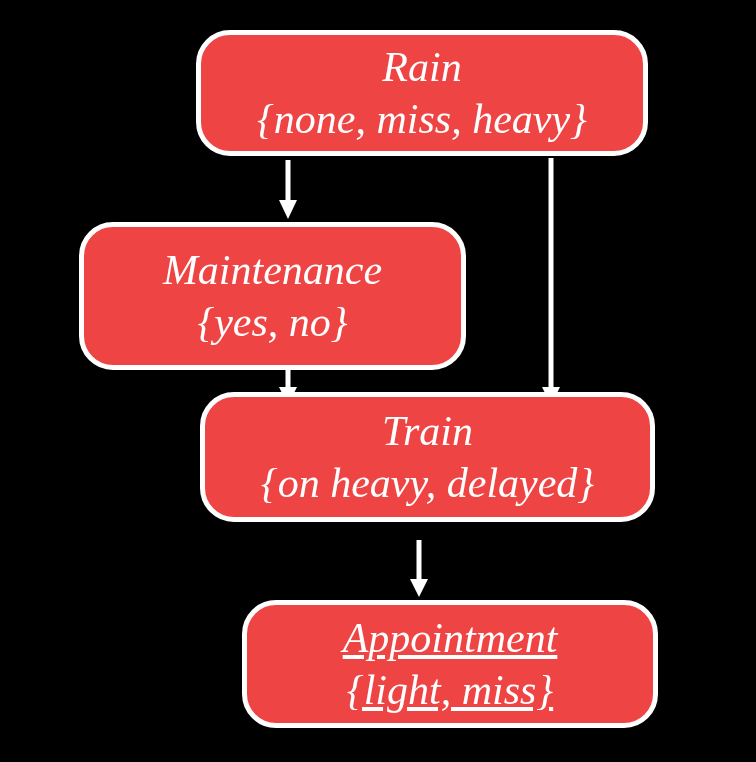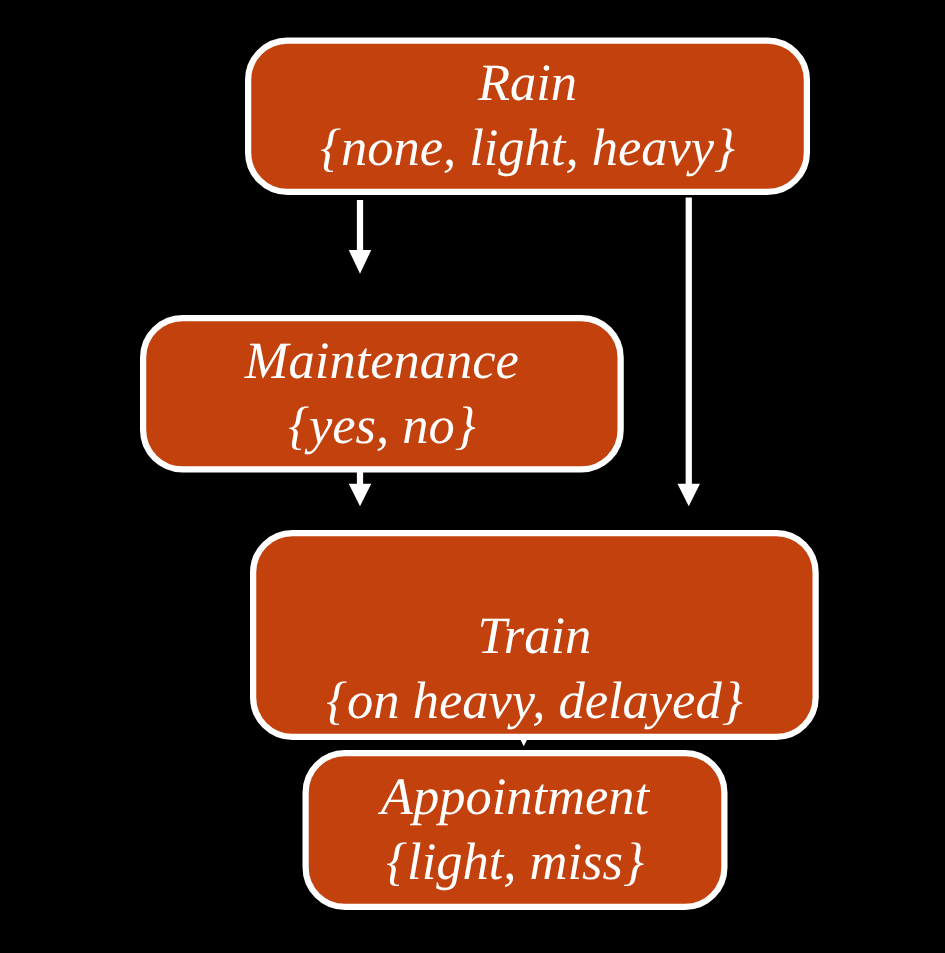--- a/index.html
+++ b/index.html
@@ -13,35 +13,35 @@
     height: 762px;
     background: #000000;
     overflow: hidden;
     font-family: "Liberation Serif", serif;
   }
   .node {
     position: absolute;
     box-sizing: border-box;
     border: 5px solid #ffffff;
     border-radius: 34px;
-    background: #c2410c;
+    background: #ef4444;
     color: #ffffff;
     display: flex;
     flex-direction: column;
     align-items: center;
     justify-content: center;
     text-align: center;
     font-style: italic;
     font-size: 42px;
     line-height: 1.24;
   }
   #node-rain        { left: 196px; top: 30px;  width: 452px; height: 126px; }
-  #node-maintenance { left: 112px;  top: 222px; width: 387px; height: 126px; margin-top: 30px; }
-  #node-train       { left: 200px; top: 424px; width: 455px; height: 168px; justify-content: flex-end; }
-  #node-appointment { left: 242px; top: 600px; width: 340px; height: 128px; }
+  #node-maintenance { left: 79px;  top: 222px; width: 387px; height: 148px; }
+  #node-train       { left: 200px; top: 392px; width: 455px; height: 130px; }
+  #node-appointment { left: 242px; top: 600px; width: 416px; height: 128px; text-decoration: underline; }
   .node-label, .node-values {
     display: block;
     white-space: nowrap;
   }
   #edges {
     position: absolute;
     left: 0;
     top: 0;
     width: 756px;
     height: 762px;
@@ -74,21 +74,21 @@
       <polygon points="279,387 297,387 288,405"></polygon>
     </g>
     <g>
       <line x1="419" y1="540" x2="419" y2="580"></line>
       <polygon points="410,579 428,579 419,597"></polygon>
     </g>
   </svg>
 
   <div class="node" id="node-rain">
     <span class="node-label">Rain</span>
-    <span class="node-values">{none, light, heavy}</span>
+    <span class="node-values">{none, miss, heavy}</span>
   </div>
 
   <div class="node" id="node-maintenance">
     <span class="node-label">Maintenance</span>
     <span class="node-values">{yes, no}</span>
   </div>
 
   <div class="node" id="node-train">
     <span class="node-label">Train</span>
     <span class="node-values">{on heavy, delayed}</span>

